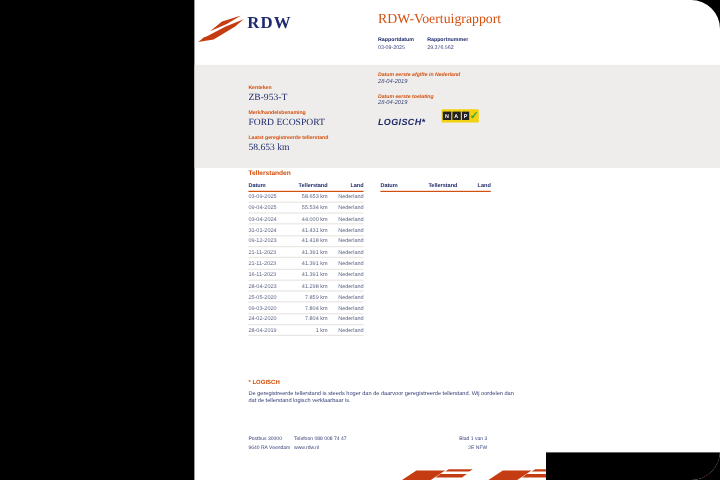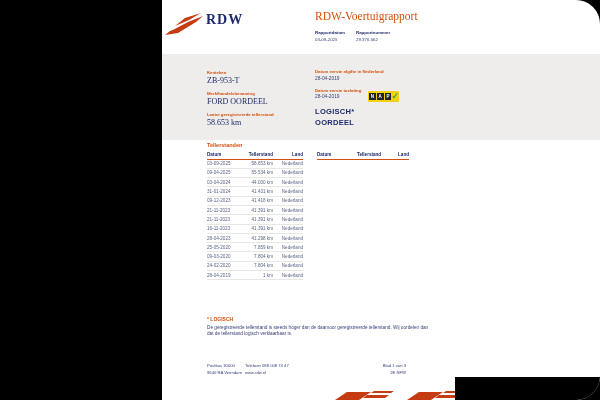--- a/index.html
+++ b/index.html
@@ -14,21 +14,21 @@
   .doc-title{position:absolute;left:153px;top:10px;font-family:"Liberation Serif",serif;
              font-weight:normal;font-size:11.5px;color:#d4500e;margin:0;}
   .meta{position:absolute;left:153px;top:30px;display:flex;}
   .meta .col{margin-right:8px;min-width:33px;}
   .meta .lbl{font-size:4.4px;font-weight:bold;color:#1e2a6b;}
   .meta .val{font-size:4.4px;color:#39427a;margin-top:1.5px;}
 
   
   .band{position:absolute;left:0;top:54px;width:438px;height:86px;background:#eeedeb;}
   .info-col-left{position:absolute;left:45px;top:16px;width:100px;}
-  .info-col-right{position:absolute;left:153px;top:15px;width:120px;}
+  .info-col-right{position:absolute;left:153px;top:5px;width:120px;font-style:italic;}
   .f-lbl{font-size:4.3px;font-weight:bold;color:#d4500e;margin-top:0;}
   .f-val{font-size:8px;font-family:"Liberation Serif",serif;color:#1e2a6b;margin:1px 0 6px 0;}
   .f-val-sm{font-size:4.8px;color:#39427a;margin:1.5px 0 7px 0;}
   .oordeel{margin-top:6px;font-weight:bold;color:#1e2a6b;font-size:7.5px;line-height:11px;letter-spacing:.3px;}
   .nap{position:absolute;left:206px;top:37px;width:30px;height:11px;background:#f2d20f;
        border-radius:1px;display:flex;align-items:center;padding-left:1px;}
   .nap .sq{width:7px;height:7px;background:#222;color:#fff;font-size:4.5px;font-weight:bold;
            display:flex;align-items:center;justify-content:center;margin-right:1px;}
   .nap .chk{color:#3da73b;font-size:9px;font-weight:bold;line-height:9px;margin-left:-1px;}
 
@@ -86,32 +86,31 @@
         <div class="lbl">Rapportnummer</div>
         <div class="val">29.376.562</div>
       </div>
     </div>
 
     <div class="band">
       <div class="info-col-left">
         <div class="f-lbl">Kenteken</div>
         <div class="f-val">ZB-953-T</div>
         <div class="f-lbl">Merk/handelsbenaming</div>
-        <div class="f-val">FORD OORDEEL</div>
+        <div class="f-val">FORD ECOSPORT</div>
         <div class="f-lbl" style="margin-top:5px">Laatst geregistreerde tellerstand</div>
         <div class="f-val">58.653 km</div>
       </div>
       <div class="info-col-right">
         <div class="f-lbl">Datum eerste afgifte in Nederland</div>
         <div class="f-val-sm">28-04-2019</div>
         <div class="f-lbl">Datum eerste toelating</div>
         <div class="f-val-sm">28-04-2019</div>
         <div class="oordeel">
           <div>LOGISCH*</div>
-          <div>OORDEEL</div>
         </div>
       </div>
       <div class="nap">
         <span class="sq">N</span>
         <span class="sq">A</span>
         <span class="sq">P</span>
         <span class="chk">✓</span>
       </div>
     </div>
 

